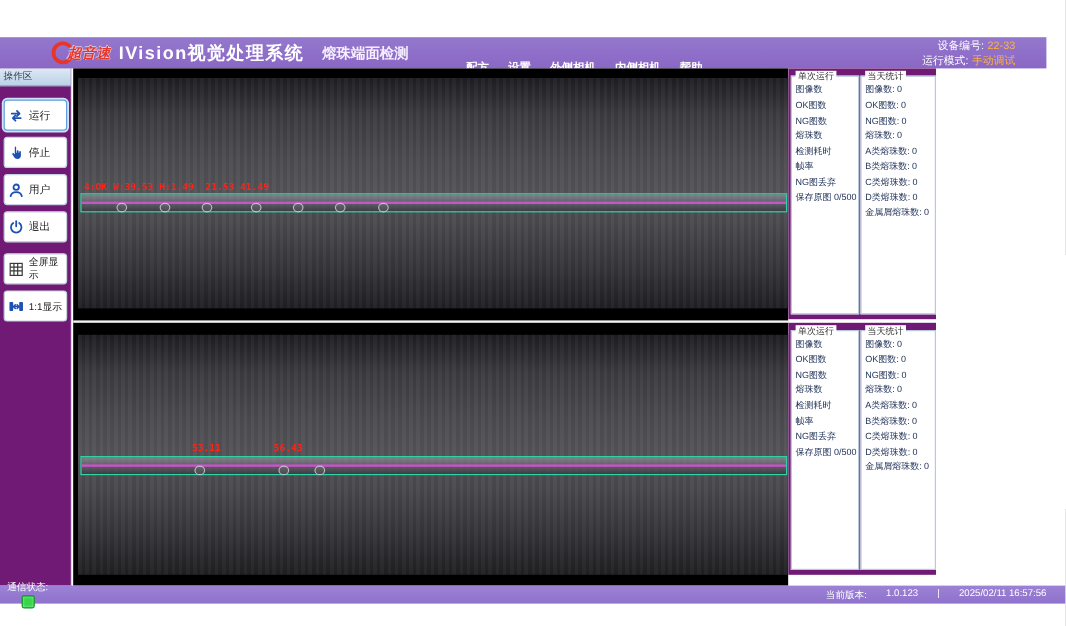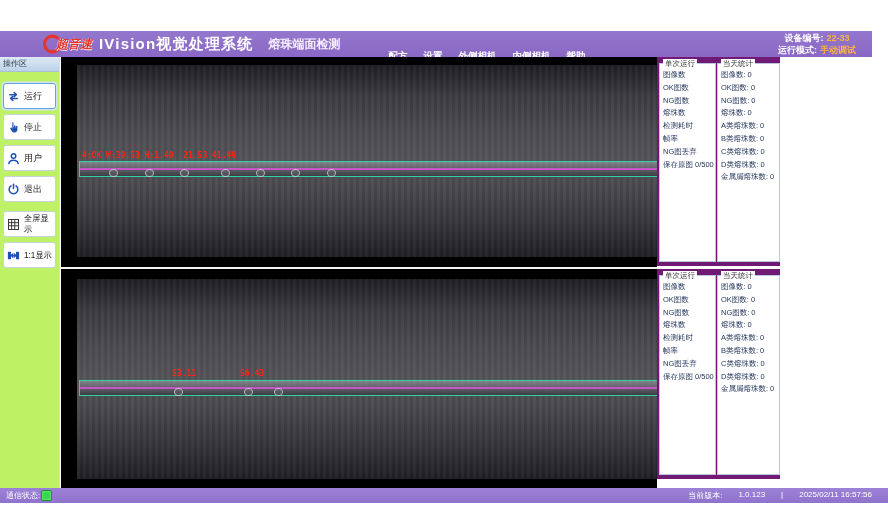--- a/index.html
+++ b/index.html
@@ -18,39 +18,39 @@
   .x-icon::after{transform:rotate(-45deg);}
 
   
   .header{position:absolute;top:31px;left:0;right:16px;height:26px;background:linear-gradient(180deg,#9478cd,#8a67c5);display:flex;align-items:center;color:#fff;padding-left:36px;}
   .logo{display:flex;align-items:center;margin-left:6px;}
   .brand{font-style:italic;font-weight:bold;color:#e8352a;font-size:12px;margin-left:-6px;text-shadow:0.5px 0.5px 0 rgba(255,255,255,.85), -0.5px -0.5px 0 rgba(255,255,255,.6);}
   .app-title{font-size:15px;font-weight:bold;letter-spacing:1.2px;margin-left:7px;}
   .subtitle{font-size:12px;font-weight:bold;color:#f6eeff;margin-left:15px;}
   .menu{display:flex;gap:16px;margin-left:48px;font-size:9.5px;font-weight:bold;}
   .menu span{cursor:default;margin-top:24px;}
-  .device-info{margin-left:auto;margin-right:16px;font-size:9px;font-weight:bold;text-align:center;line-height:12px;}
+  .device-info{margin-left:auto;margin-right:26px;font-size:9px;font-weight:normal;text-align:right;line-height:12px;}
   .device-info .val{color:#ffb43c;margin-left:3px;}
 
   
   .content{position:absolute;top:57px;left:0;width:888px;height:431px;}
 
   
-  .sidebar{position:absolute;left:0;top:0;width:60px;height:100%;background:#bef264;border-right:1px solid #d4dce6;box-sizing:border-box;}
+  .sidebar{position:absolute;left:0;top:0;width:60px;height:100%;background:#701a75;border-right:1px solid #d4dce6;box-sizing:border-box;}
   .side-head{height:13px;background:linear-gradient(180deg,#dde9f5,#bcd2e6);font-size:8px;color:#2e3c4e;padding:1px 3px 0;border-bottom:1px solid #a9c0d6;}
   .side-btns{display:flex;flex-direction:column;gap:5px;padding:11px 3px 0;}
   .sbtn{height:26px;background:#fff;border:1px solid #c6d2de;border-radius:3px;display:flex;align-items:center;gap:3px;padding:0 2px;font-size:9px;color:#1c1c1c;cursor:default;box-sizing:border-box;}
   .sbtn.selected{border-color:#63a2dc;box-shadow:0 0 0 1.5px #cfe4f6;}
   .sbtn svg{width:15px;height:15px;flex:none;}
   .sbtn .small{font-size:8.2px;}
   .gap-before{margin-top:4px;}
 
   
   .viewport{position:absolute;left:61px;top:0;width:596px;height:100%;background:#000;}
-  .cam{position:absolute;left:16px;width:100%;overflow:hidden;}
+  .cam{position:absolute;left:4px;width:100%;overflow:hidden;}
   .cam-top{top:0;height:210px;}
   .cam-divider{position:absolute;top:210px;left:0;width:100%;height:2px;background:#f2f2f2;}
   .cam-bottom{top:212px;height:219px;}
   .gray-band{position:absolute;left:0;right:0;background:linear-gradient(180deg,#1e1e22 0%,#3b3b40 16%,#4c4c51 36%,#535358 50%,#48484d 64%,#333338 84%,#1f1f23 100%);}
   .gray-band::after{content:"";position:absolute;inset:0;background:repeating-linear-gradient(90deg,rgba(255,255,255,.03) 0 3px,rgba(0,0,0,.04) 3px 6px);}
   .cam-top .gray-band{top:8px;height:192px;}
   .cam-bottom .gray-band{top:10px;height:200px;}
   .seam{position:absolute;left:2px;right:5px;height:16px;border:1px solid #2fd3a6;background:linear-gradient(180deg,rgba(168,168,178,.55),rgba(58,58,66,.85));box-sizing:border-box;}
   .cam-top .seam{top:104px;}
   .cam-bottom .seam{top:111px;}
@@ -77,21 +77,21 @@
   
   .right-panel{position:absolute;left:780px;top:0;width:108px;height:100%;background:#f2f6fb;border-left:1px solid #d8e0ea;box-sizing:border-box;}
   .rp-head{height:13px;background:linear-gradient(180deg,#dde9f5,#bcd2e6);font-size:8px;color:#2e3c4e;padding:1px 4px 0;border-bottom:1px solid #a9c0d6;}
   .rp-row{font-size:9px;font-weight:bold;color:#1c1c1c;padding:4px 6px 0;}
   .rp-row .rp-val{margin-left:4px;}
   .prepare-btn{position:absolute;left:17px;top:58px;width:70px;height:38px;background:linear-gradient(180deg,#f9b32a,#f29f07);border:1px solid #c98f12;display:flex;align-items:center;justify-content:center;font-size:13px;color:#151515;cursor:default;box-sizing:border-box;}
   .data-btn{position:absolute;left:17px;top:121px;width:70px;height:37px;background:#fff;border:1px solid #ccd4dd;box-shadow:0 1px 2px rgba(0,0,0,.1);display:flex;align-items:center;justify-content:center;font-size:11.5px;color:#555;cursor:default;box-sizing:border-box;}
 
   
   .statusbar{position:absolute;top:488px;left:0;right:0;height:15px;background:linear-gradient(180deg,#9c82d6,#8f72cc);display:flex;align-items:center;color:#fff;font-size:8px;padding:0 6px;box-sizing:border-box;}
-  .comm{display:flex;align-items:center;gap:1px;}
+  .comm{display:flex;align-items:center;gap:1px;flex-direction:column;}
   .green-dot{width:9px;height:9px;background:#35d64a;border:1px solid #11942a;border-radius:2px;box-shadow:inset 0 0 2px #c9f7d1;}
   .sb-right{margin-left:auto;display:flex;align-items:flex-start;gap:16px;margin-right:10px;}
 </style>
 </head>
 <body>
 
 <div class="app">
 
 
   <div class="header">

